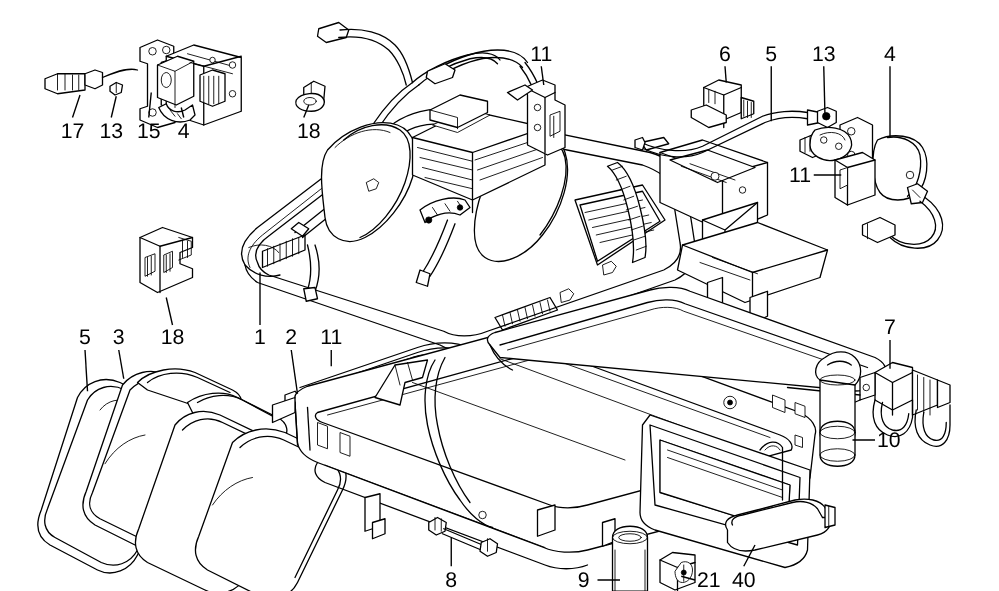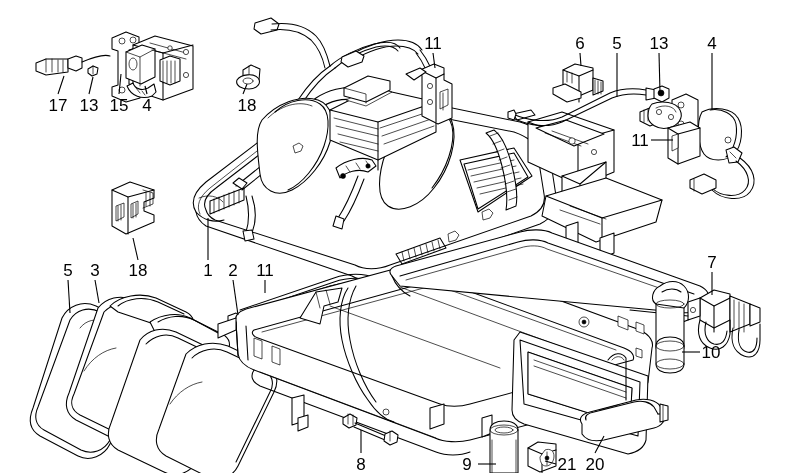--- a/index.html
+++ b/index.html
@@ -502,16 +502,16 @@
       <div class="callout" style="left: 711px; top: 352px;">10</div>
       <div class="callout" style="left: 68px; top: 270px;">5</div>
       <div class="callout" style="left: 95px; top: 270px;">3</div>
       <div class="callout" style="left: 138px; top: 270px;">18</div>
       <div class="callout" style="left: 208px; top: 270px;">1</div>
       <div class="callout" style="left: 233px; top: 270px;">2</div>
       <div class="callout" style="left: 265px; top: 270px;">11</div>
       <div class="callout" style="left: 361px; top: 464px;">8</div>
       <div class="callout" style="left: 467px; top: 464px;">9</div>
       <div class="callout" style="left: 567px; top: 464px;">21</div>
-      <div class="callout" style="left: 595px; top: 464px;">20</div>
+      <div class="callout" style="left: 595px; top: 464px;">40</div>
     </div>
 
 </div>
 
 </body></html>

